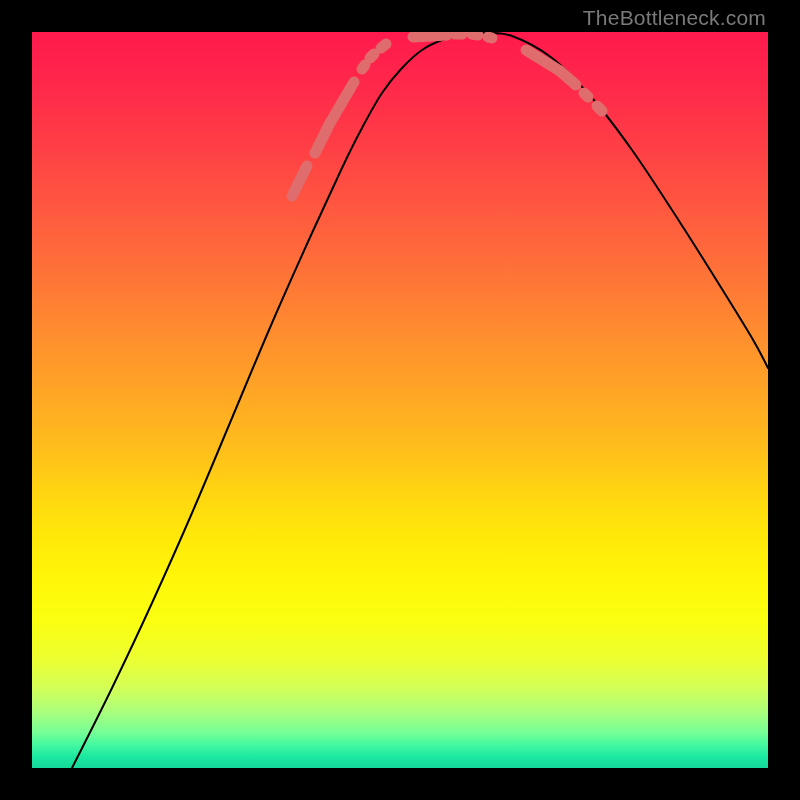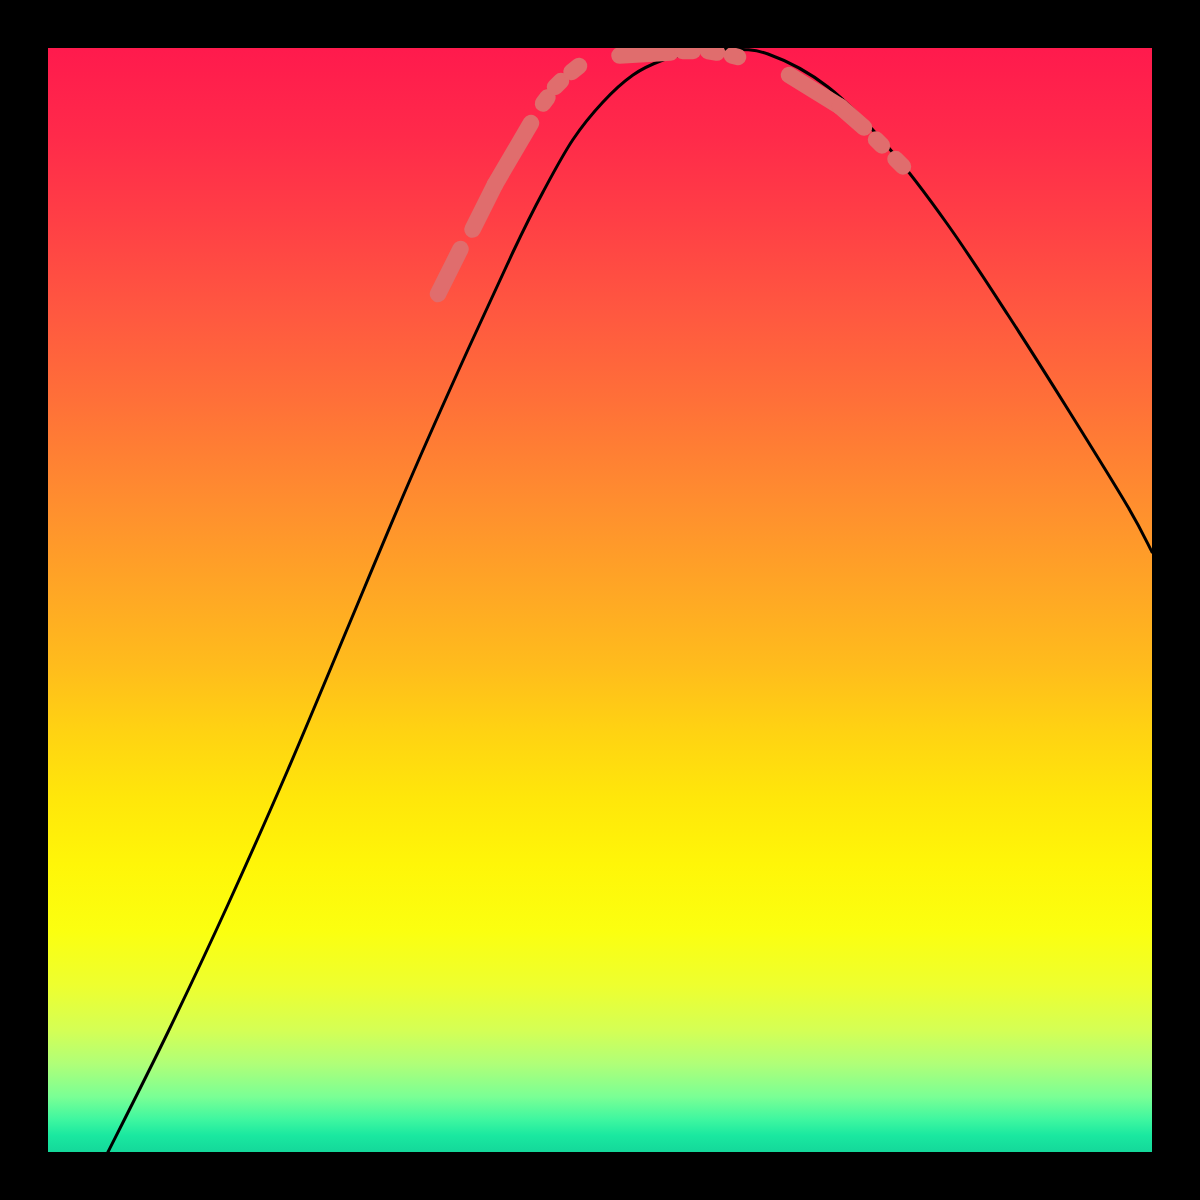--- a/index.html
+++ b/index.html
@@ -87,13 +87,14 @@
           <line x1="423" y1="2" x2="430" y2="2" stroke="#e06d6d" stroke-width="11" stroke-linecap="round"></line>
           <line x1="440" y1="2" x2="446" y2="3" stroke="#e06d6d" stroke-width="11" stroke-linecap="round"></line>
           <line x1="456" y1="5" x2="460" y2="6" stroke="#e06d6d" stroke-width="11" stroke-linecap="round"></line>
           <line x1="494" y1="18" x2="528" y2="39" stroke="#e06d6d" stroke-width="11" stroke-linecap="round"></line>
           <line x1="528" y1="39" x2="544" y2="53" stroke="#e06d6d" stroke-width="11" stroke-linecap="round"></line>
           <line x1="552" y1="61" x2="556" y2="65" stroke="#e06d6d" stroke-width="11" stroke-linecap="round"></line>
           <line x1="565" y1="74" x2="570" y2="79" stroke="#e06d6d" stroke-width="11" stroke-linecap="round"></line>
         </g>
     </svg>
   </div>
+  <div class="watermark">TheBottleneck.com</div>
 </div>
 
 </body></html>

